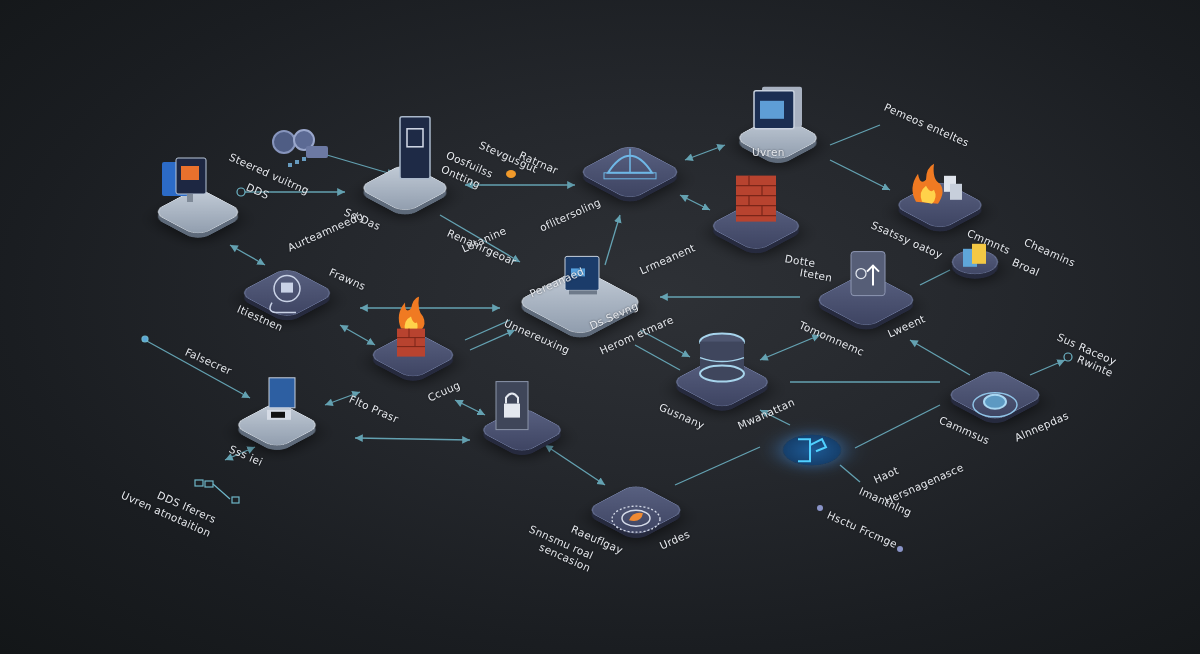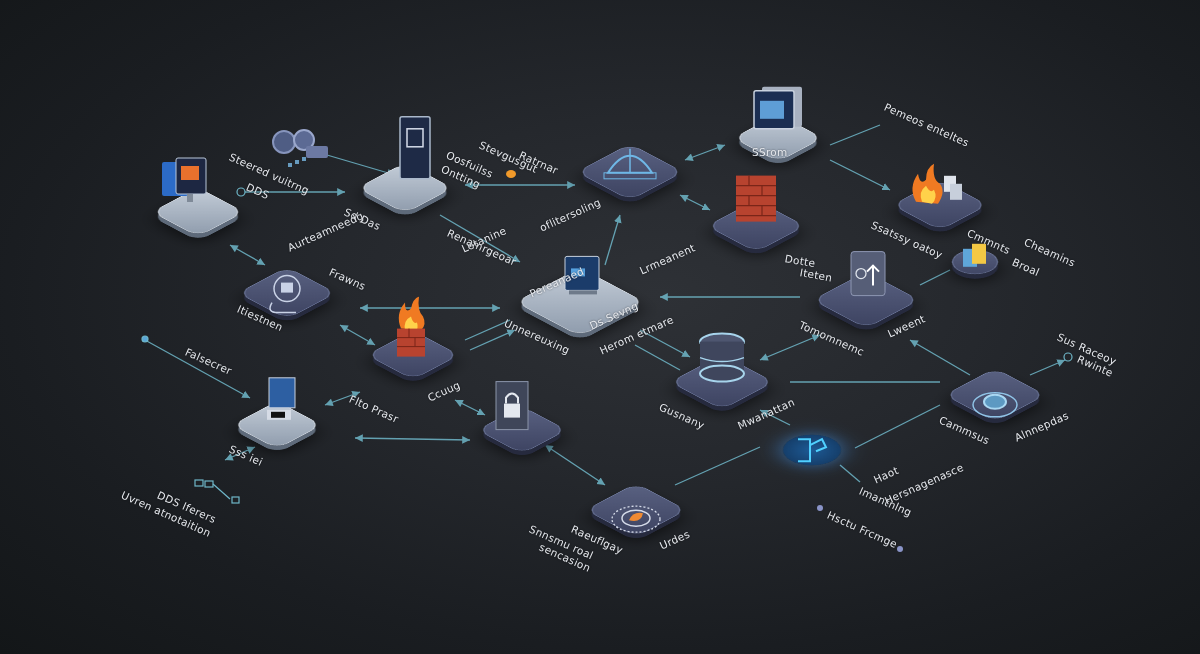--- a/index.html
+++ b/index.html
@@ -145,21 +145,21 @@
   <div class="node" style="left:778px;top:138px">
     <div class="plate light" style="width:64px;height:64px"></div>
     <div class="icon" style="left:0;top:-10px">
       <svg width="56" height="50">
           <rect x="12" y="2" width="40" height="40" rx="2" fill="#a8b1c0"></rect>
           <rect x="4" y="6" width="40" height="38" rx="2" fill="#1b2e52" stroke="#c9d2df" stroke-width="1.5"></rect>
           <rect x="10" y="16" width="24" height="18" fill="#5e9ed6"></rect>
         </svg>
     </div>
   </div>
-  <span class="lbl" style="left:752px;top:146px">SSrom</span>
+  <span class="lbl" style="left:752px;top:146px">Uvren</span>
 
   <div class="node" style="left:756px;top:226px">
     <div class="plate dark" style="width:70px;height:70px"></div>
     <div class="icon" style="left:0;top:-10px">
       <svg width="44" height="54">
           <rect x="2" y="6" width="40" height="46" fill="#b8432f"></rect>
           <g stroke="#7a2518" stroke-width="1.2">
             <line x1="2" y1="16" x2="42" y2="16"></line>
             <line x1="2" y1="26" x2="42" y2="26"></line>
             <line x1="2" y1="36" x2="42" y2="36"></line>

